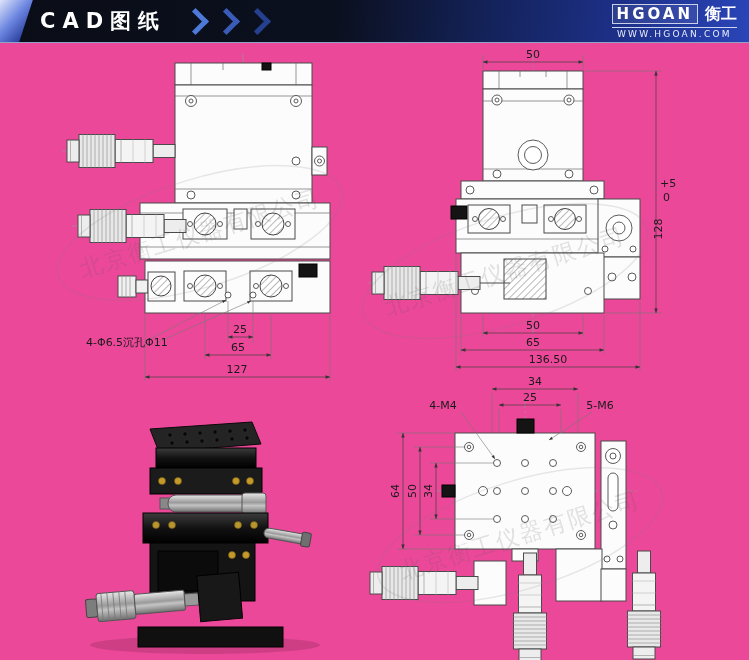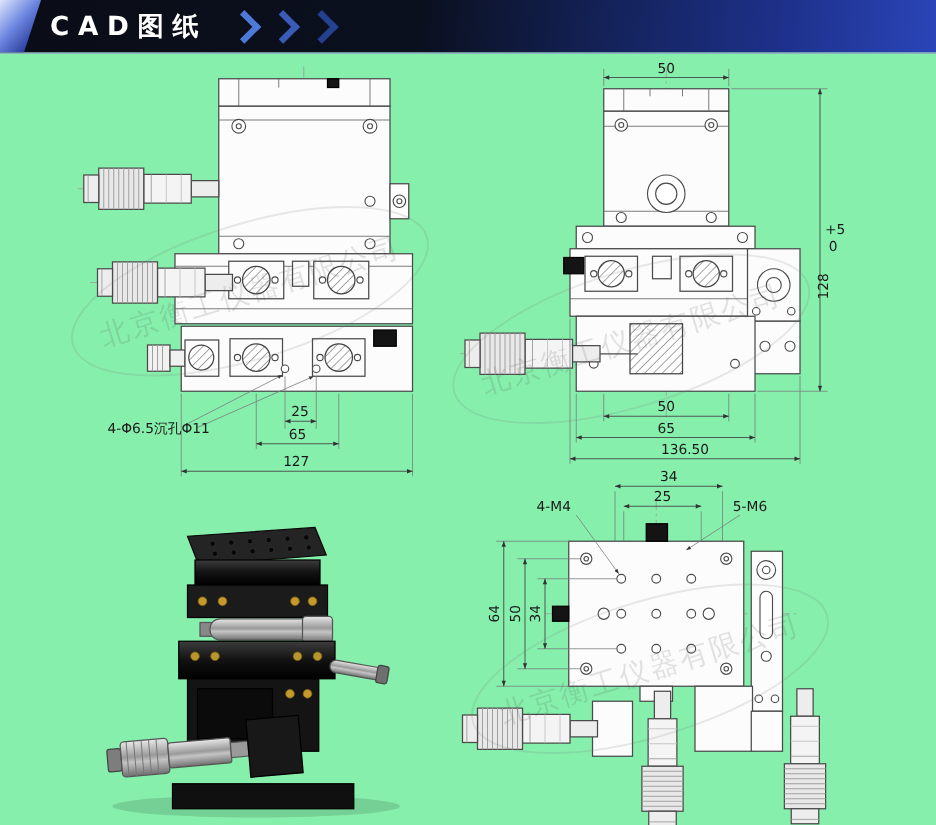--- a/index.html
+++ b/index.html
@@ -1,16 +1,16 @@
 <!DOCTYPE html>
 <html><head>
 <meta charset="utf-8">
 <style>
   html,body{margin:0;padding:0;background:#ffffff;}
-  .page{width:749px;height:660px;position:relative;overflow:hidden;background:#86efac;
+  .page{width:749px;height:660px;position:relative;overflow:hidden;background:#ec4899;
         font-family:"DejaVu Sans","Liberation Sans",sans-serif;}
   
   .header{height:42px;position:relative;display:flex;align-items:center;
     background:linear-gradient(95deg,#0a0d16 0%,#0b101f 45%,#14235c 66%,#1e318c 84%,#2a45b8 100%);
     border-bottom:1px solid #8fa3c8;overflow:hidden;}
   .corner-accent{position:absolute;left:-8px;top:0;width:34px;height:42px;
     background:linear-gradient(120deg,#e2e8fc,#6c86e0 55%,#2a3f9e);transform:skewX(-18deg);}
   .cad-title{margin-left:40px;color:#ffffff;font-size:21px;font-weight:bold;letter-spacing:7px;white-space:nowrap;}
   .chevrons{display:flex;gap:12px;margin-left:20px;align-items:center;}
   .chev{width:14px;height:14px;border-top:5px solid #4d79d8;border-right:5px solid #4d79d8;transform:rotate(45deg);}
@@ -44,20 +44,28 @@
 <div class="page">
 
   <div class="header">
     <div class="corner-accent"></div>
     <span class="cad-title">CAD图纸</span>
     <div class="chevrons">
       <span class="chev c1"></span>
       <span class="chev c2"></span>
       <span class="chev c3"></span>
     </div>
+    <div class="logo">
+      <div class="logo-top">
+        <span class="logo-en">HGOAN</span>
+        <span class="logo-cn">衡工</span>
+      </div>
+      <div class="logo-rule"></div>
+      <div class="logo-site">WWW.HGOAN.COM</div>
+    </div>
   </div>
 
   <svg class="drawing" width="749" height="618" viewBox="0 0 749 618" xmlns="http://www.w3.org/2000/svg">
     <defs>
       <pattern id="hatch" width="5" height="5" patternUnits="userSpaceOnUse" patternTransform="rotate(45)">
         <rect width="5" height="5" fill="#ffffff"></rect>
         <line x1="0" y1="0" x2="0" y2="5" stroke="#888" stroke-width="1.2"></line>
       </pattern>
       <marker id="aE" viewBox="0 0 10 10" refX="9" refY="5" markerWidth="9" markerHeight="7" orient="auto-start-reverse">
         <path d="M0,1.5 L9,5 L0,8.5 z" fill="#333"></path>

